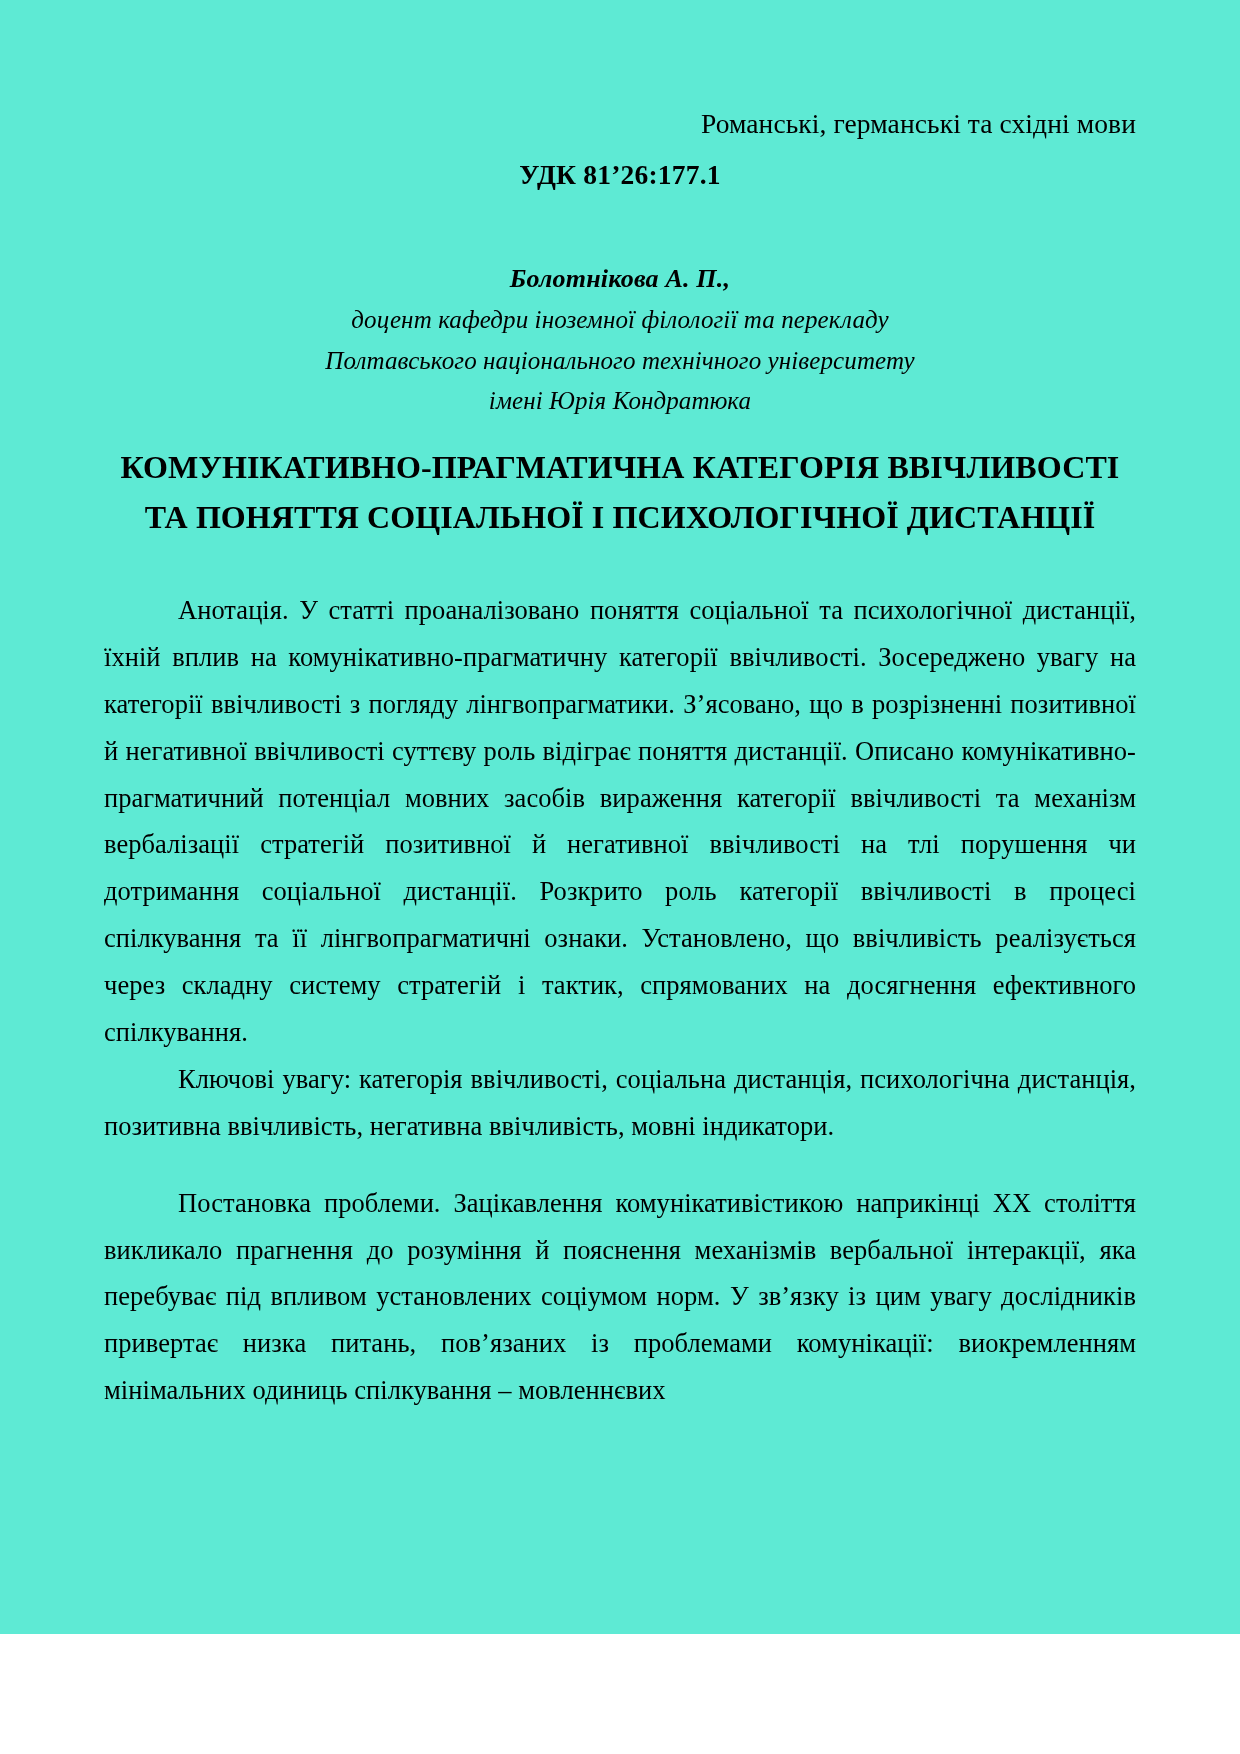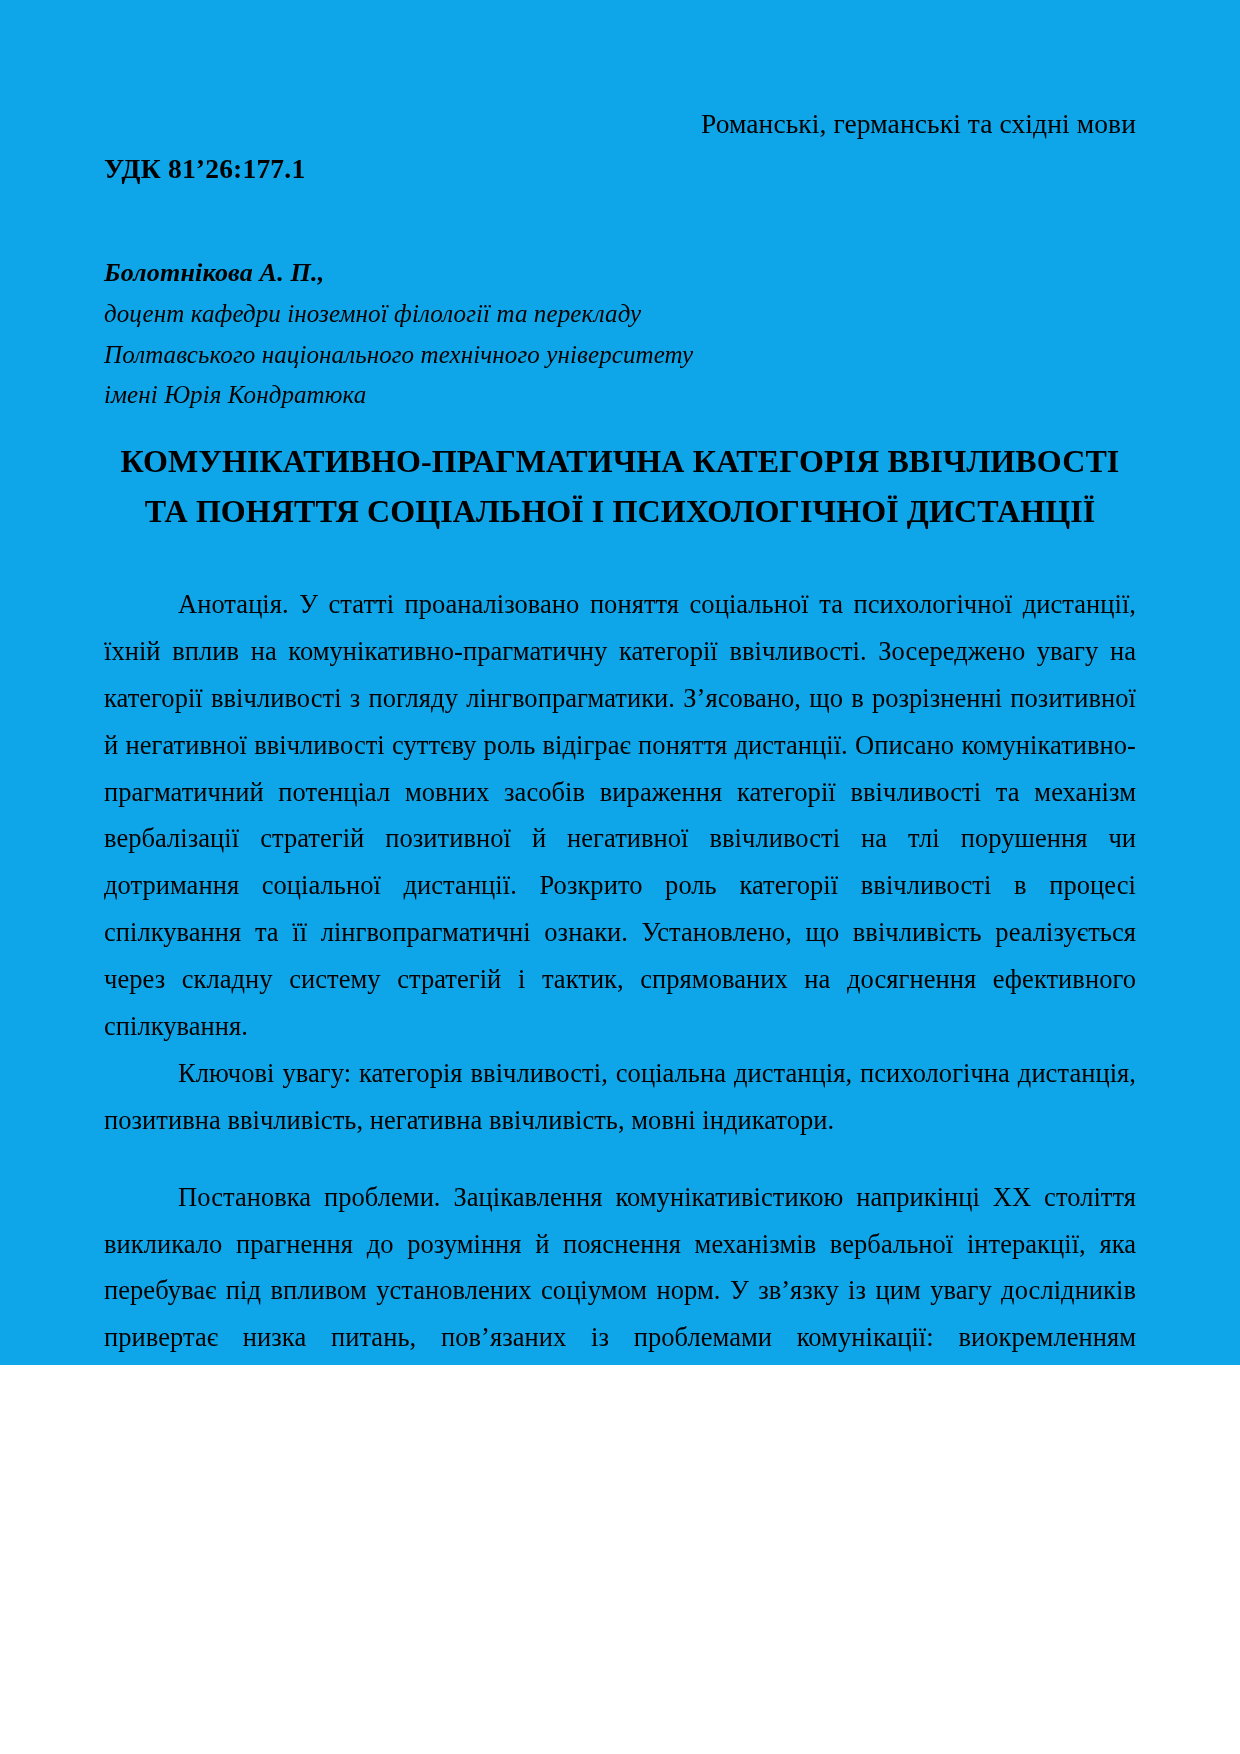--- a/index.html
+++ b/index.html
@@ -9,51 +9,51 @@
     background: #ffffff;
   }
   body {
     font-family: "Liberation Serif", "DejaVu Serif", serif;
     color: #000000;
     -webkit-font-smoothing: antialiased;
   }
   .page {
     position: relative;
     width: 1240px;
-    height: 1365px;
+    height: 1634px;
     margin: 0 auto;
-    background: #0ea5e9;
+    background: #5eead4;
     box-sizing: border-box;
     padding: 104px 104px 0 104px;
     overflow: hidden;
   }
   .content {
     width: 1032px;
   }
 
   
   .running-head {
     text-align: right;
     font-size: 27.5px;
     line-height: 1.42;
     letter-spacing: 0.1px;
   }
   .udk {
-    text-align: left;
+    text-align: center;
     font-size: 27.5px;
     font-weight: bold;
     line-height: 1.42;
-    margin-top: 6px;
+    margin-top: 12px;
     letter-spacing: 0.2px;
   }
 
   
   .author-block {
     margin-top: 64px;
-    text-align: left;
+    text-align: center;
   }
   .author-name {
     font-size: 26px;
     font-weight: bold;
     font-style: italic;
     line-height: 1.62;
     letter-spacing: 0.2px;
   }
   .affiliation-line {
     font-size: 25px;

